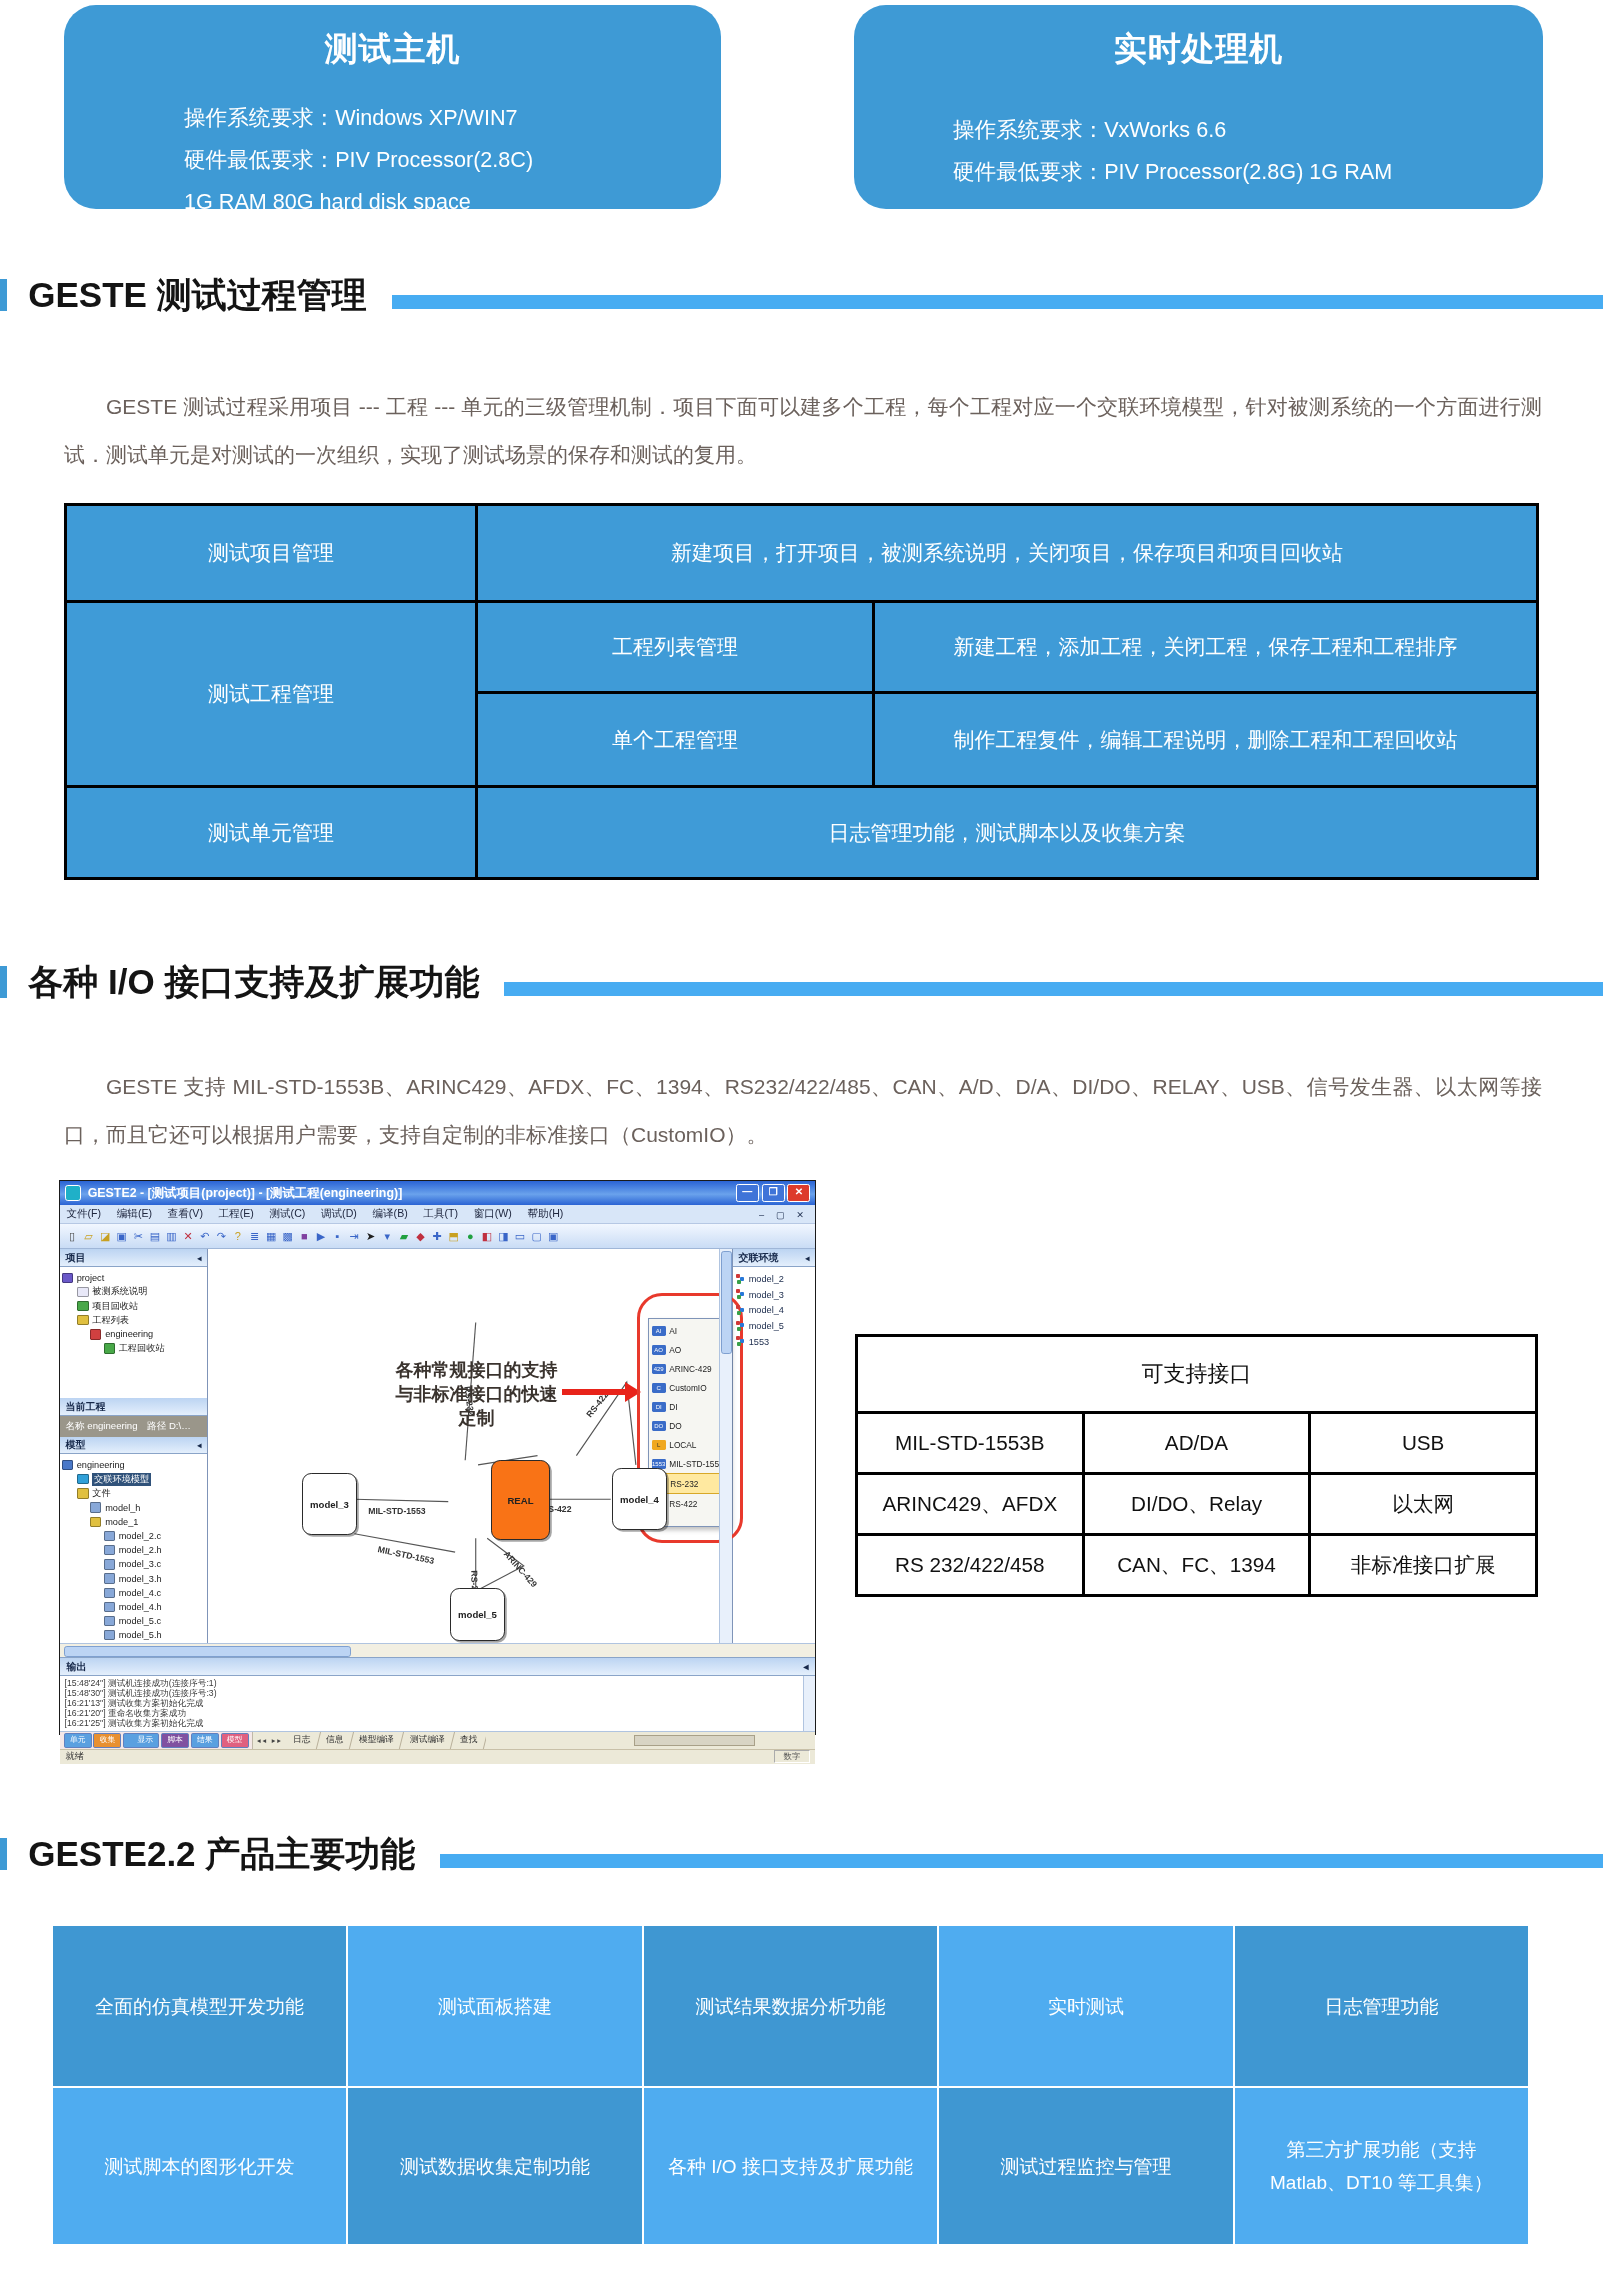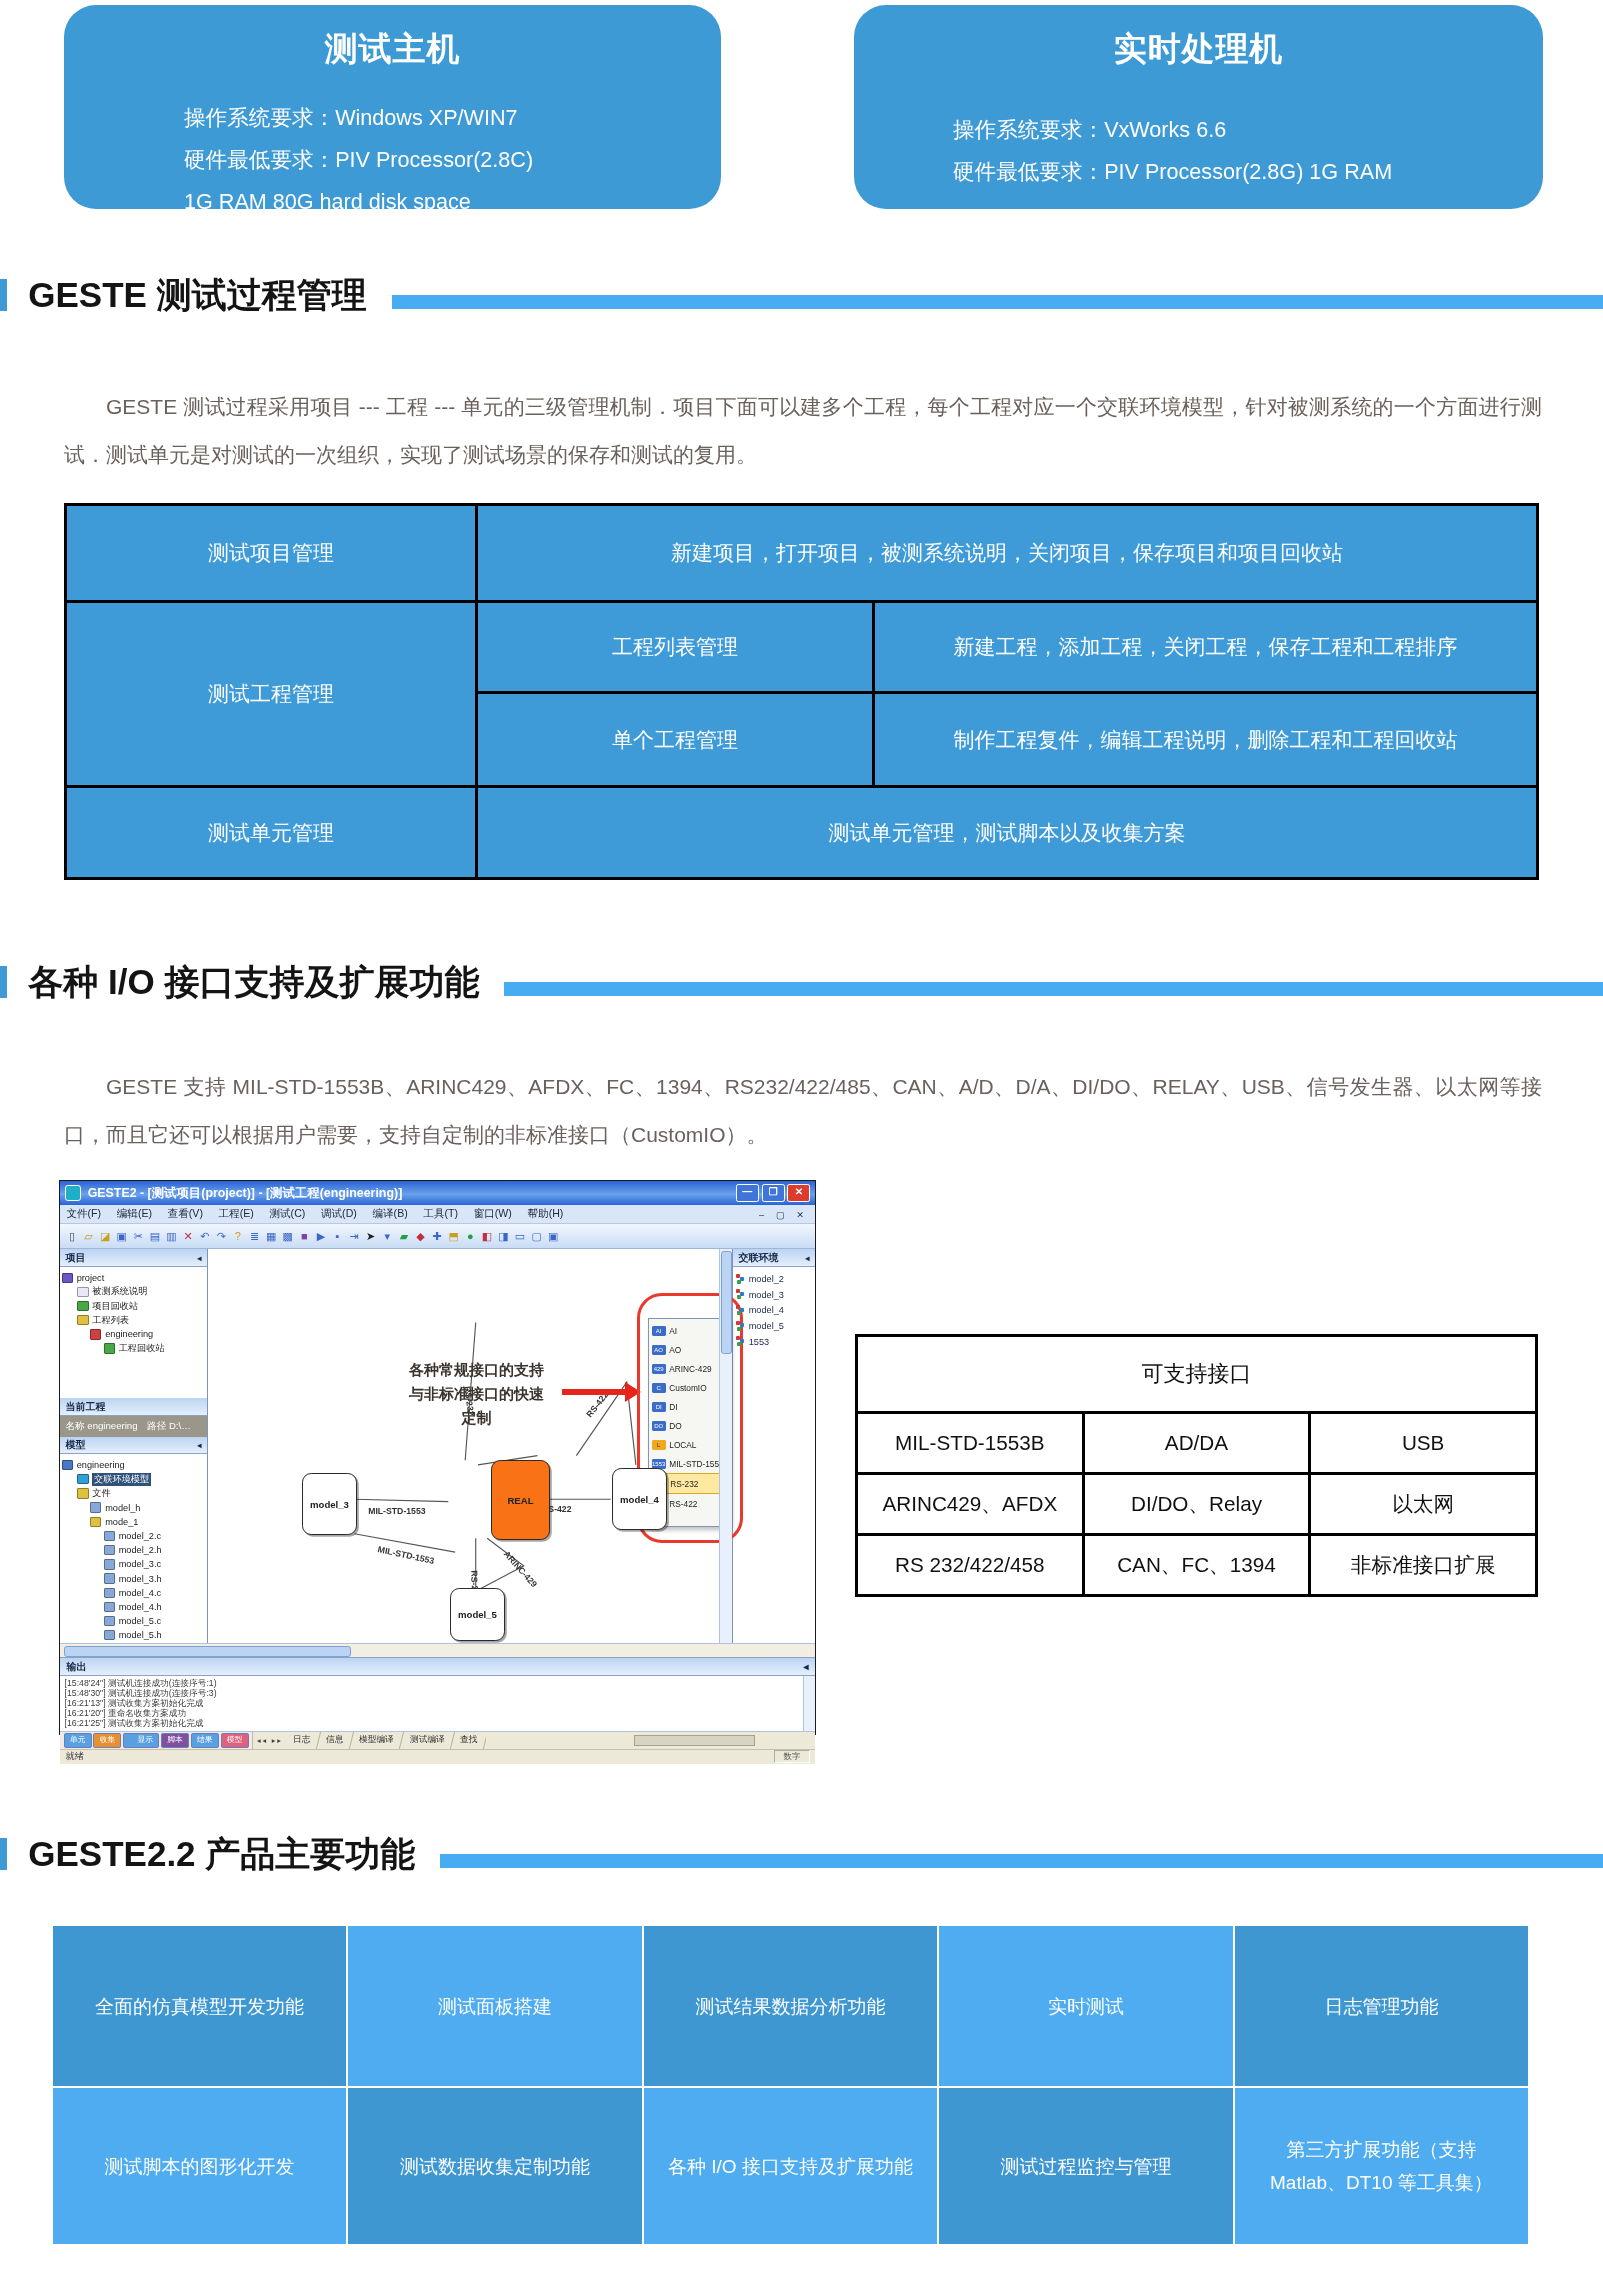--- a/index.html
+++ b/index.html
@@ -70,21 +70,21 @@
   #canvas{flex:1;position:relative;background:#fff;border-right:1.4px solid #7f94b8;}
   #cvscroll{position:absolute;right:0;top:0;width:12px;height:100%;background:#e8f0fb;border-left:0.9px solid #b0c4e0;}
   #cvscroll .thumb{position:absolute;top:1.8px;left:1.4px;width:8.3px;height:101px;background:#bcd4f4;border:0.9px solid #7fa0d0;border-radius:2.8px;}
   #rpanel{width:82px;background:#fff;display:flex;flex-direction:column;}
   #rlist{padding:4.6px 2.8px;}
   .ritem{display:flex;align-items:center;height:15.6px;font-size:9.2px;color:#203050;}
   .rclus{width:9.2px;height:11px;margin-right:3.7px;position:relative;flex:0 0 auto;}
   .rclus i{position:absolute;width:4.1px;height:4.1px;border-radius:0.9px;}
   .rclus .a{left:0;top:0;background:#d03838;} .rclus .b{left:4.6px;top:2.8px;background:#2878d8;} .rclus .c{left:0.9px;top:6px;background:#38a048;}
   
-  #anno{position:absolute;left:184px;top:109px;width:169px;text-align:center;font-size:15px;font-weight:bold;color:#3a332e;line-height:24px;}
+  #anno{position:absolute;left:184px;top:109px;width:169px;text-align:center;font-size:18px;font-weight:bold;color:#3a332e;line-height:24px;}
   #arrow{position:absolute;left:354px;top:140px;width:63px;height:5.5px;background:#e8231a;}
   #arrow:after{content:"";position:absolute;right:-15.6px;top:-7.3px;border-left:16.5px solid #e8231a;border-top:10px solid transparent;border-bottom:10px solid transparent;}
   #redbox{position:absolute;left:429px;top:44px;width:100px;height:244px;border:3.2px solid #e8392c;border-radius:25px;}
   #dropdown{position:absolute;left:440px;top:69px;width:79px;height:203px;background:#f6f6f2;border:0.9px solid #7f94b8;box-shadow:2.8px 2.8px 4.6px rgba(0,0,0,.25);display:flex;flex-direction:column;padding:1.8px 0;}
   .ditem{display:flex;align-items:center;height:19px;padding:0 2.8px;}
   .ditem .dico{width:13.8px;height:10px;background:#3a6cc8;color:#fff;font-size:6px;line-height:10px;text-align:center;border-radius:1.4px;margin-right:3.7px;flex:0 0 auto;overflow:hidden;}
   .ditem .dlabel{font-size:8.3px;color:#222;white-space:nowrap;}
   .ditem.sel{background:#ffe9a0;border:0.9px solid #d8a828;}
   .ditem.local .dico{background:#f0a820;color:#333;}
   
@@ -156,21 +156,21 @@
       <td rowspan="2">测试工程管理</td>
       <td>工程列表管理</td>
       <td>新建工程，添加工程，关闭工程，保存工程和工程排序</td>
     </tr>
     <tr class="r3">
       <td>单个工程管理</td>
       <td>制作工程复件，编辑工程说明，删除工程和工程回收站</td>
     </tr>
     <tr class="r4">
       <td>测试单元管理</td>
-      <td colspan="2">测试单元管理，测试脚本以及收集方案</td>
+      <td colspan="2">日志管理功能，测试脚本以及收集方案</td>
     </tr>
   </tbody>
     </table>
 
   <div class="sec" style="top:962px;">
     <div class="vbar"></div>
     <h2>各种 I/O 接口支持及扩展功能</h2>
     <div class="hbar"></div>
   </div>
 

